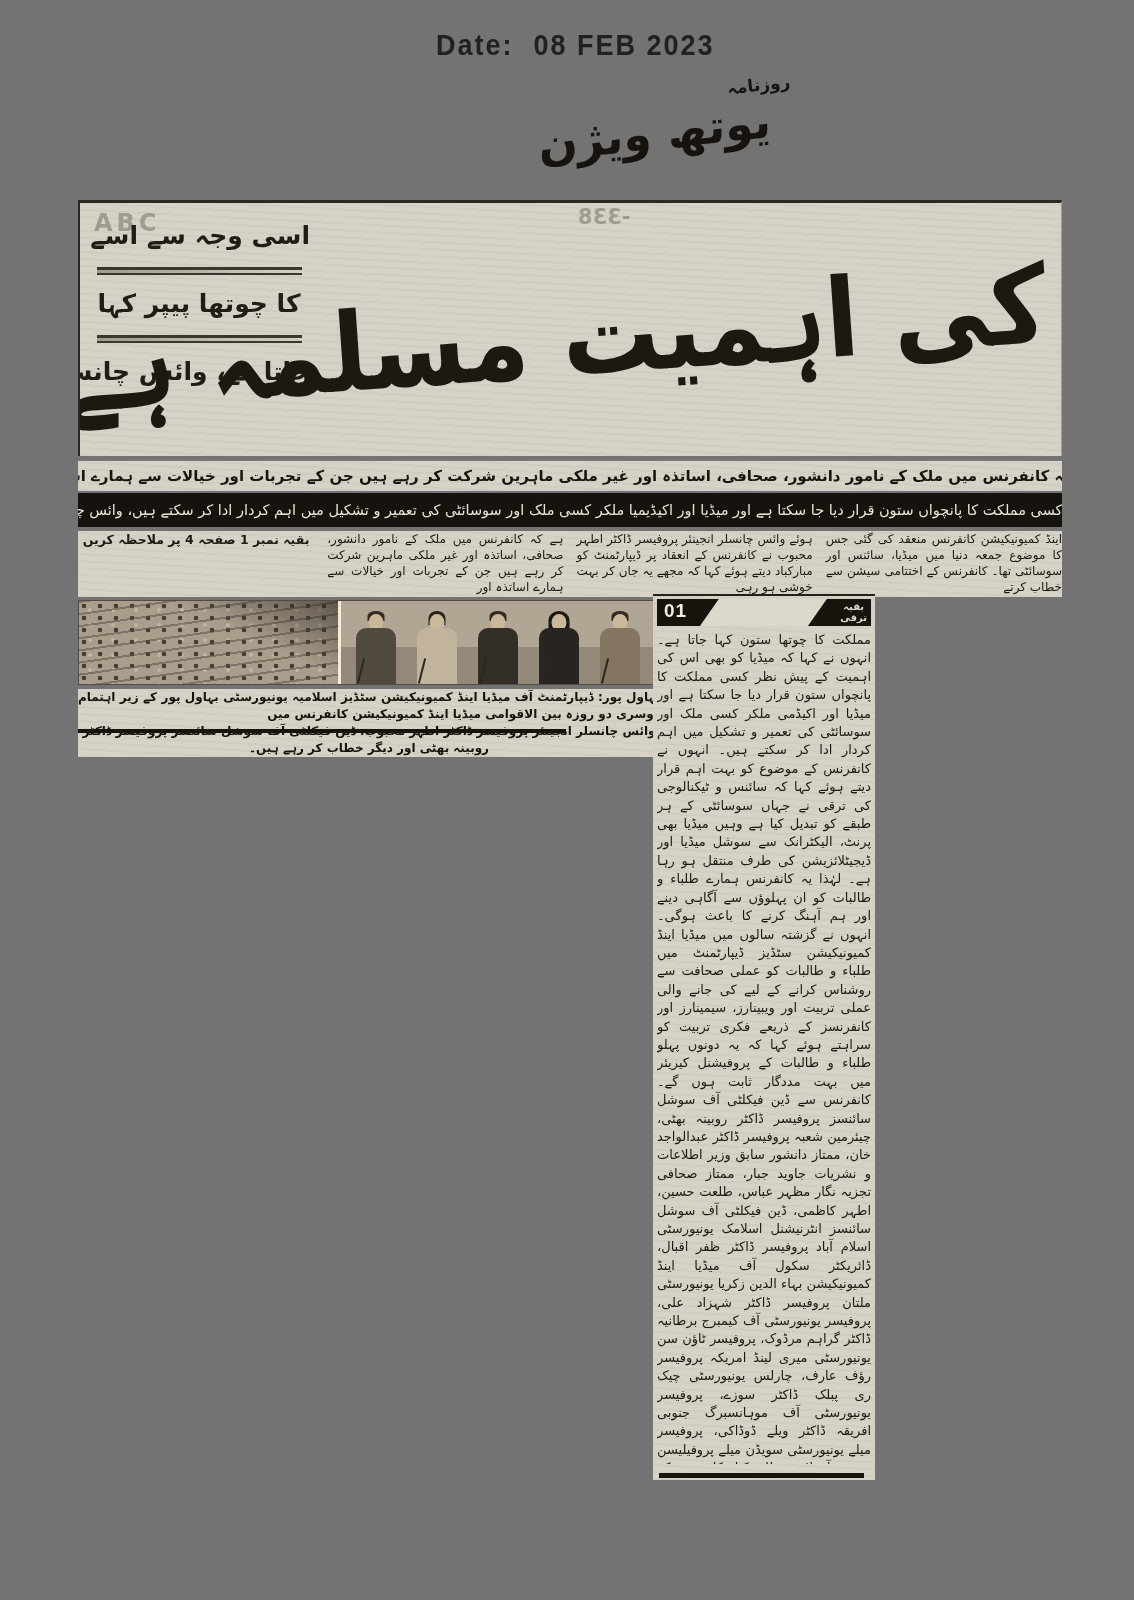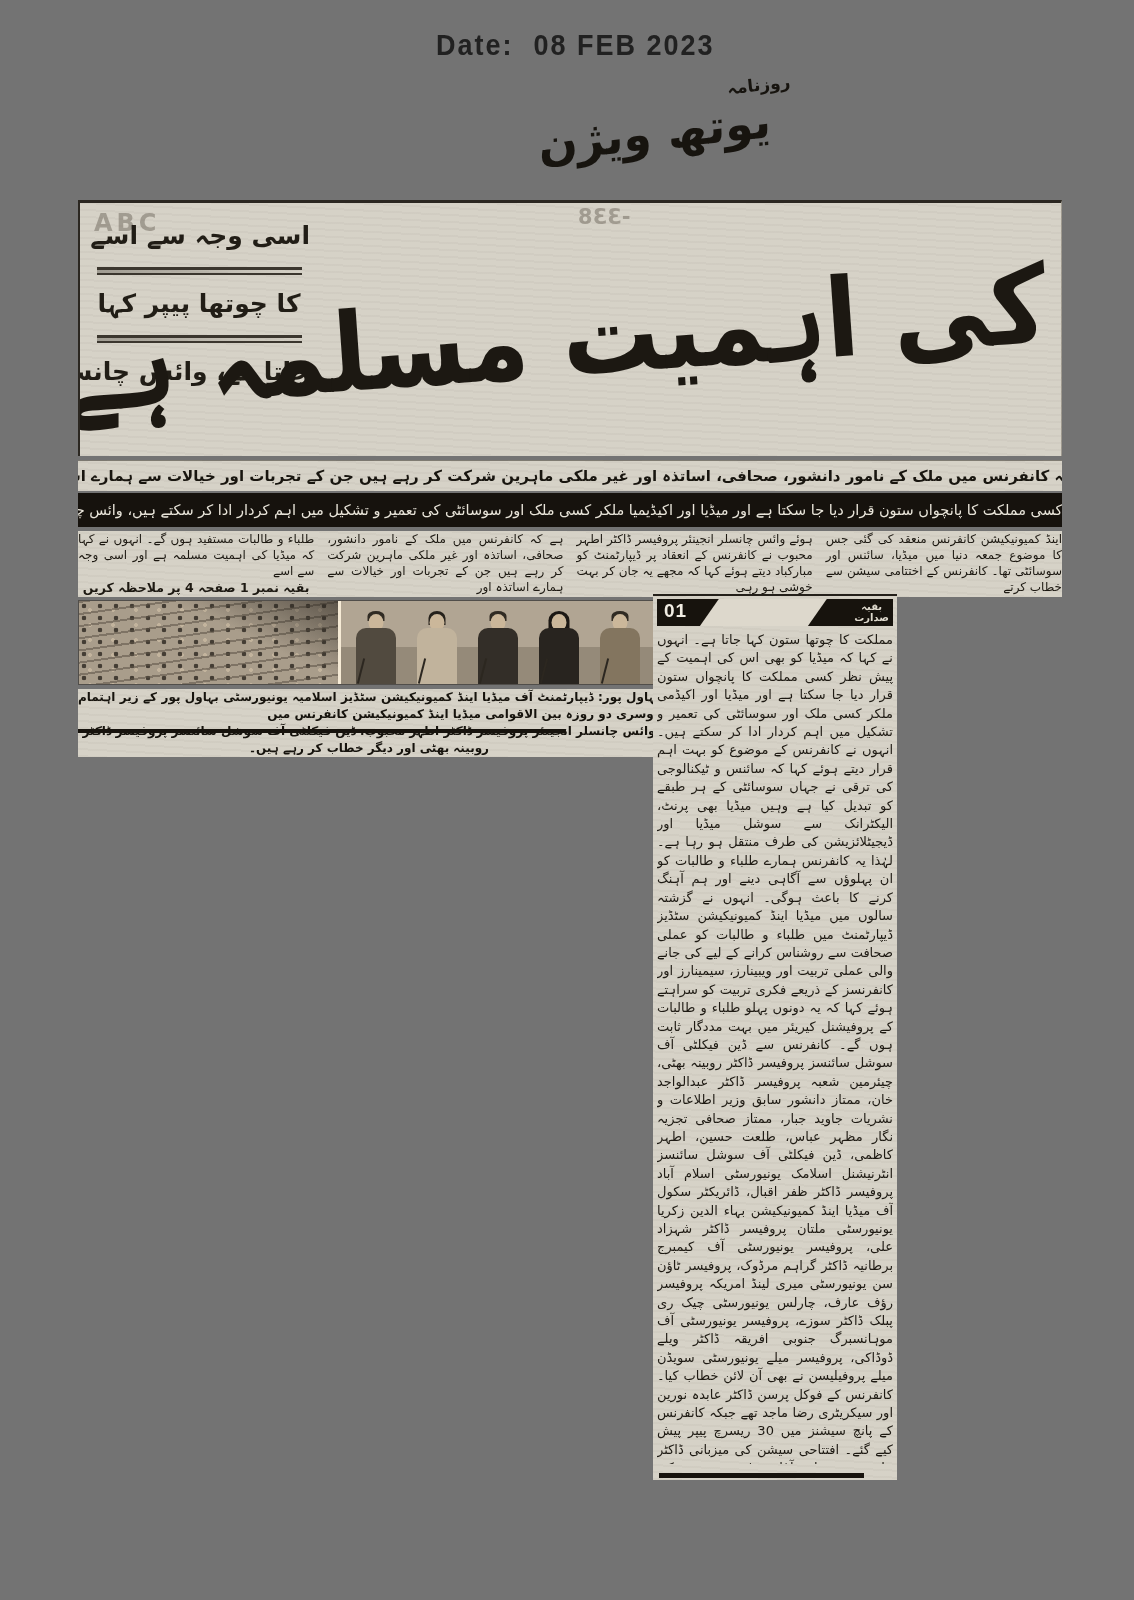--- a/index.html
+++ b/index.html
@@ -147,21 +147,21 @@
     direction:rtl; color:#16130d; font-size:12px; font-weight:bold; line-height:17px;
   }
   .caption .line1 { text-align:justify; }
   .caption .line2 { text-align:center; }
   .caption-rule {
     position:absolute; left:78px; top:729px; width:488px; height:4px; background:#17130d;
   }
 
   
   .cont-col {
-    position:absolute; left:653px; top:594px; width:244px; height:886px;
+    position:absolute; left:653px; top:594px; width:222px; height:886px;
     border-top:2px solid #24201a; padding:3px 4px 0 4px;
   }
   .badge {
     position:relative; width:100%; height:27px; background:#17130d; overflow:hidden;
   }
   .badge .num {
     position:absolute; left:7px; top:1px; color:#f1ede3; font-weight:bold; font-size:19px;
     font-family:"Liberation Sans", sans-serif; letter-spacing:1px;
   }
   .badge .wedge {
@@ -212,21 +212,20 @@
 
   <div class="lede newsprint">مجھے یہ جان کر بہت خوشی ہو رہی ہے کہ کانفرنس میں ملک کے نامور دانشور، صحافی، اساتذہ اور غیر ملکی ماہرین شرکت کر رہے ہیں جن کے تجربات اور خیالات سے ہمارے اساتذہ اور طلباء و طالبات مستفید ہوں گے</div>
 
   <div class="reverse-bar">میڈیا کو بھی اس کی اہمیت کے پیش نظر کسی مملکت کا پانچواں ستون قرار دیا جا سکتا ہے اور میڈیا اور اکیڈیمیا ملکر کسی ملک اور سوسائٹی کی تعمیر و تشکیل میں اہم کردار ادا کر سکتے ہیں، وائس چانسلر انجینئر پروفیسر ڈاکٹر اطہر محبوب</div>
 
   <div class="cols newsprint">
     <div class="col">اینڈ کمیونیکیشن کانفرنس منعقد کی گئی جس کا موضوع جمعہ دنیا میں میڈیا، سائنس اور سوسائٹی تھا۔ کانفرنس کے اختتامی سیشن سے خطاب کرتے</div>
     <div class="col">ہوئے وائس چانسلر انجینئر پروفیسر ڈاکٹر اطہر محبوب نے کانفرنس کے انعقاد پر ڈیپارٹمنٹ کو مبارکباد دیتے ہوئے کہا کہ مجھے یہ جان کر بہت خوشی ہو رہی</div>
     <div class="col">ہے کہ کانفرنس میں ملک کے نامور دانشور، صحافی، اساتذہ اور غیر ملکی ماہرین شرکت کر رہے ہیں جن کے تجربات اور خیالات سے ہمارے اساتذہ اور</div>
     <div class="col">
-      <span>طلباء و طالبات مستفید ہوں گے۔ انہوں نے کہا کہ میڈیا کی اہمیت مسلمہ ہے اور اسی وجہ سے اسے</span>
       <span class="continued-note">بقیہ نمبر 1 صفحہ 4 پر ملاحظہ کریں</span>
     </div>
   </div>
 
   <div class="photo">
     <div class="audience"></div>
     <div class="photo-seam"></div>
     <div class="panel">
       <div class="figure f1">
           <div class="hair"></div>
@@ -266,20 +265,20 @@
     <div class="line2">وائس چانسلر انجینئر پروفیسر ڈاکٹر اطہر محبوب، ڈین فیکلٹی آف سوشل سائنسز پروفیسر ڈاکٹر روبینہ بھٹی اور دیگر خطاب کر رہے ہیں۔</div>
   </div>
   <div class="caption-rule"></div>
 
   <div class="cont-col newsprint">
     <div class="badge">
       <div class="wedge"></div>
       <div class="num">01</div>
       <div class="label">
         <div>بقیہ</div>
-        <div>صدارت</div>
+        <div>ترقی</div>
       </div>
     </div>
     <div class="cont-body">مملکت کا چوتھا ستون کہا جاتا ہے۔ انہوں نے کہا کہ میڈیا کو بھی اس کی اہمیت کے پیش نظر کسی مملکت کا پانچواں ستون قرار دیا جا سکتا ہے اور میڈیا اور اکیڈمی ملکر کسی ملک اور سوسائٹی کی تعمیر و تشکیل میں اہم کردار ادا کر سکتے ہیں۔ انہوں نے کانفرنس کے موضوع کو بہت اہم قرار دیتے ہوئے کہا کہ سائنس و ٹیکنالوجی کی ترقی نے جہاں سوسائٹی کے ہر طبقے کو تبدیل کیا ہے وہیں میڈیا بھی پرنٹ، الیکٹرانک سے سوشل میڈیا اور ڈیجیٹلائزیشن کی طرف منتقل ہو رہا ہے۔ لہٰذا یہ کانفرنس ہمارے طلباء و طالبات کو ان پہلوؤں سے آگاہی دینے اور ہم آہنگ کرنے کا باعث ہوگی۔ انہوں نے گزشتہ سالوں میں میڈیا اینڈ کمیونیکیشن سٹڈیز ڈیپارٹمنٹ میں طلباء و طالبات کو عملی صحافت سے روشناس کرانے کے لیے کی جانے والی عملی تربیت اور ویبینارز، سیمینارز اور کانفرنسز کے ذریعے فکری تربیت کو سراہتے ہوئے کہا کہ یہ دونوں پہلو طلباء و طالبات کے پروفیشنل کیریئر میں بہت مددگار ثابت ہوں گے۔ کانفرنس سے ڈین فیکلٹی آف سوشل سائنسز پروفیسر ڈاکٹر روبینہ بھٹی، چیئرمین شعبہ پروفیسر ڈاکٹر عبدالواجد خان، ممتاز دانشور سابق وزیر اطلاعات و نشریات جاوید جبار، ممتاز صحافی تجزیہ نگار مظہر عباس، طلعت حسین، اطہر کاظمی، ڈین فیکلٹی آف سوشل سائنسز انٹرنیشنل اسلامک یونیورسٹی اسلام آباد پروفیسر ڈاکٹر ظفر اقبال، ڈائریکٹر سکول آف میڈیا اینڈ کمیونیکیشن بہاء الدین زکریا یونیورسٹی ملتان پروفیسر ڈاکٹر شہزاد علی، پروفیسر یونیورسٹی آف کیمبرج برطانیہ ڈاکٹر گراہم مرڈوک، پروفیسر ٹاؤن سن یونیورسٹی میری لینڈ امریکہ پروفیسر رؤف عارف، چارلس یونیورسٹی چیک ری پبلک ڈاکٹر سوزے، پروفیسر یونیورسٹی آف موہانسبرگ جنوبی افریقہ ڈاکٹر ویلے ڈوڈاکی، پروفیسر میلے یونیورسٹی سویڈن میلے پروفیلیسن نے بھی آن لائن خطاب کیا۔ کانفرنس کے فوکل پرسن ڈاکٹر عابدہ نورین اور سیکریٹری رضا ماجد تھے جبکہ کانفرنس کے پانچ سیشنز میں 30 ریسرچ پیپر پیش کیے گئے۔ افتتاحی سیشن کی میزبانی ڈاکٹر عابدہ نورین اور آغا صدف مہدی نے کی جبکہ سیشن کی صدارت ڈاکٹر مصور حسین بخاری، پروفیسر ڈاکٹر شہزاد رانا اور پروفیسر ڈاکٹر محمد سلیم نے کی۔</div>
     <div class="cont-rule"></div>
   </div>
 
 </div>
 
 </body></html>

